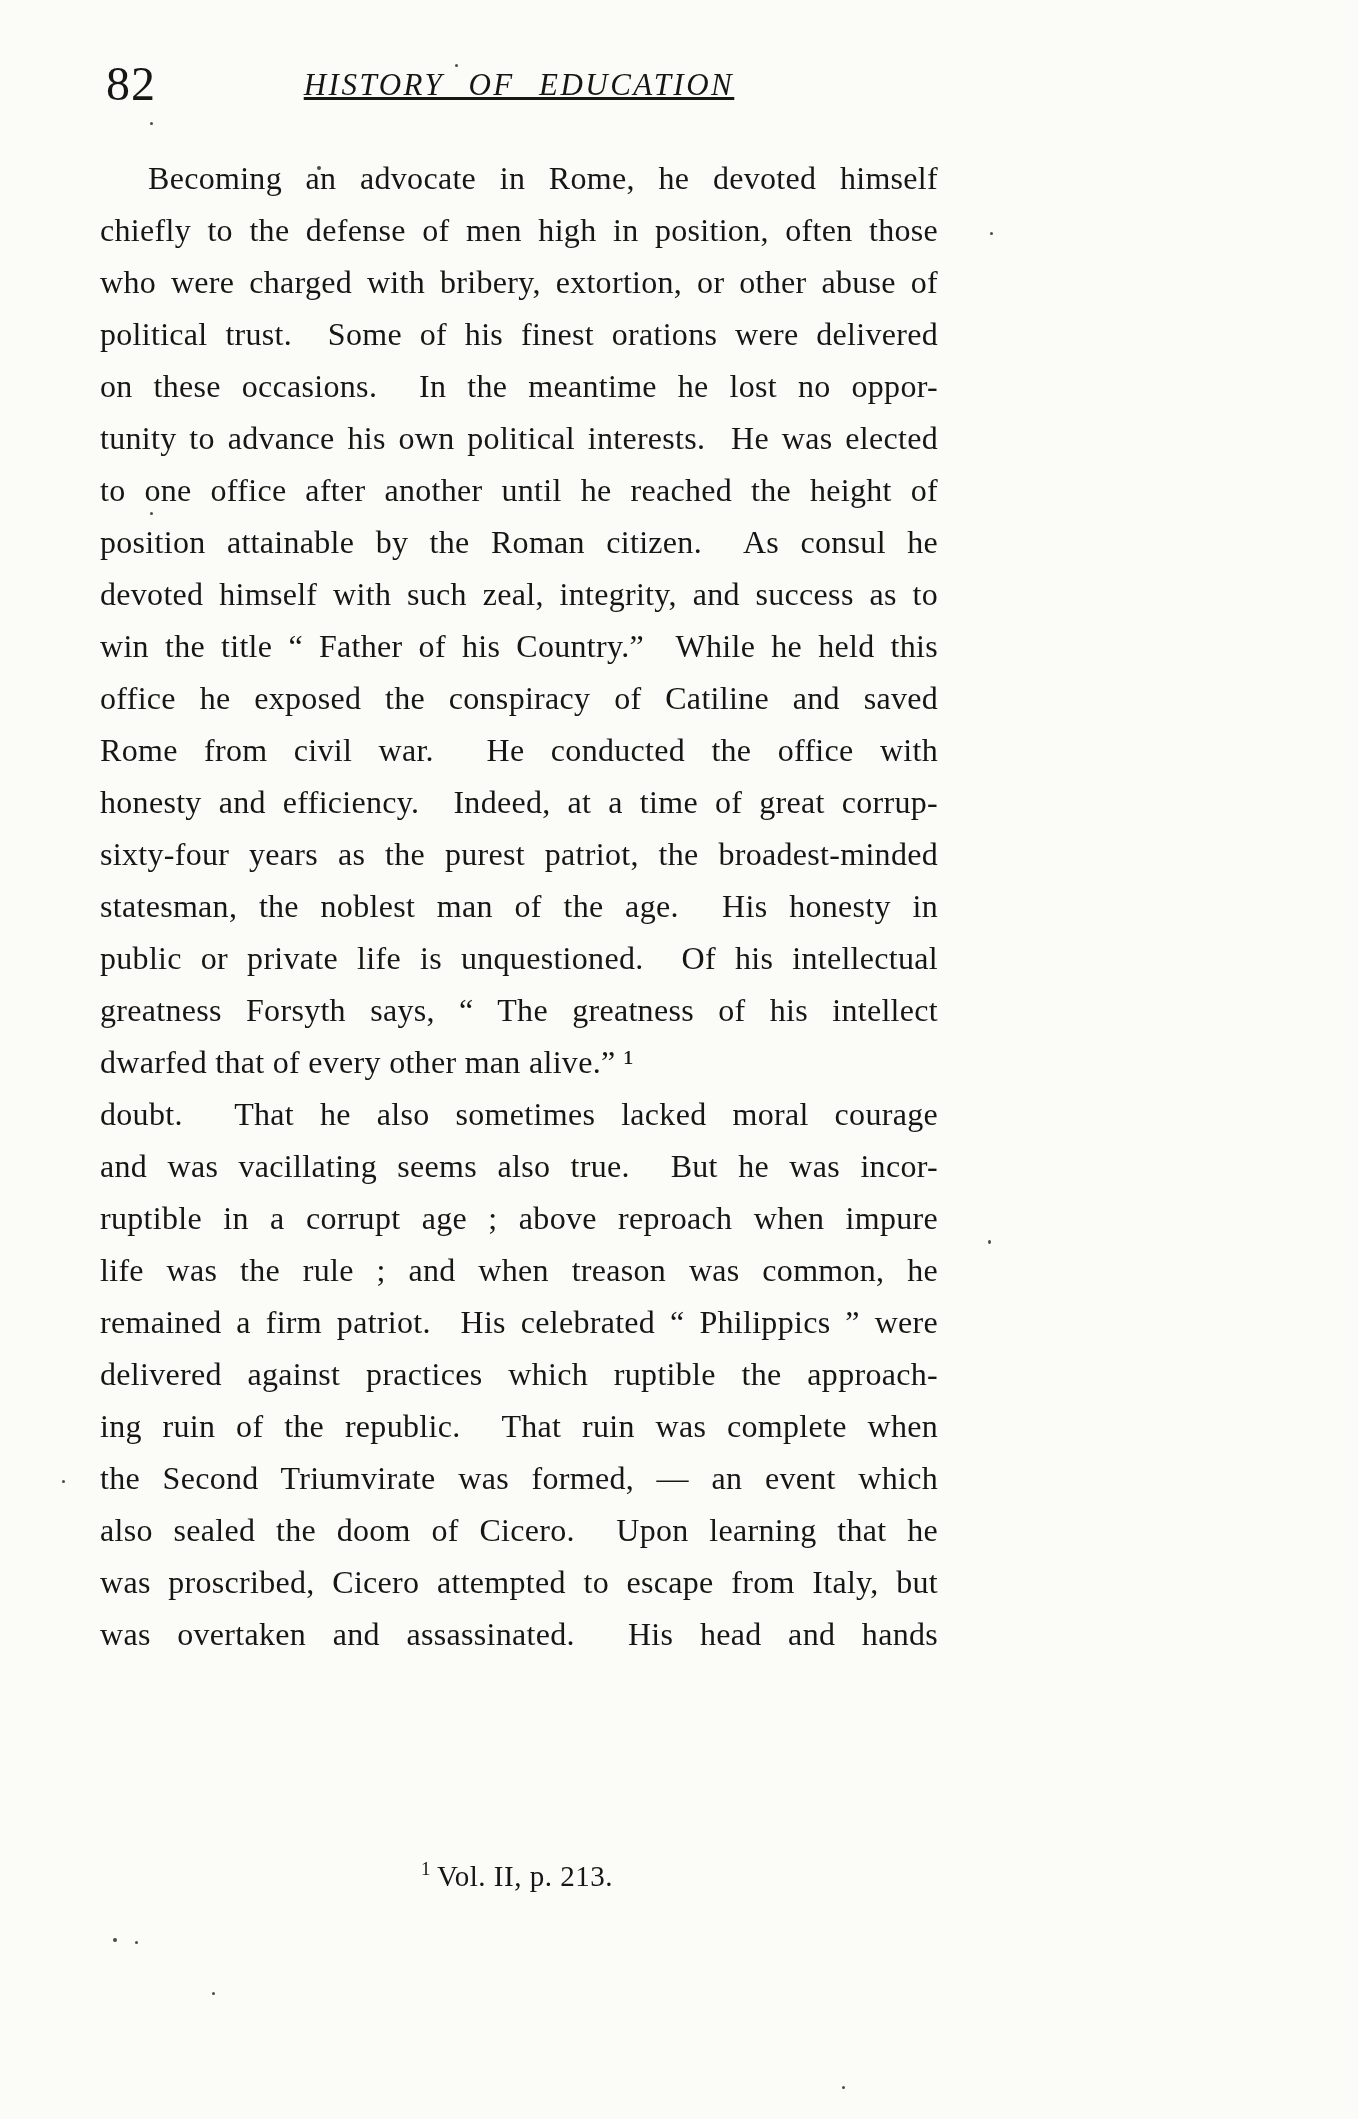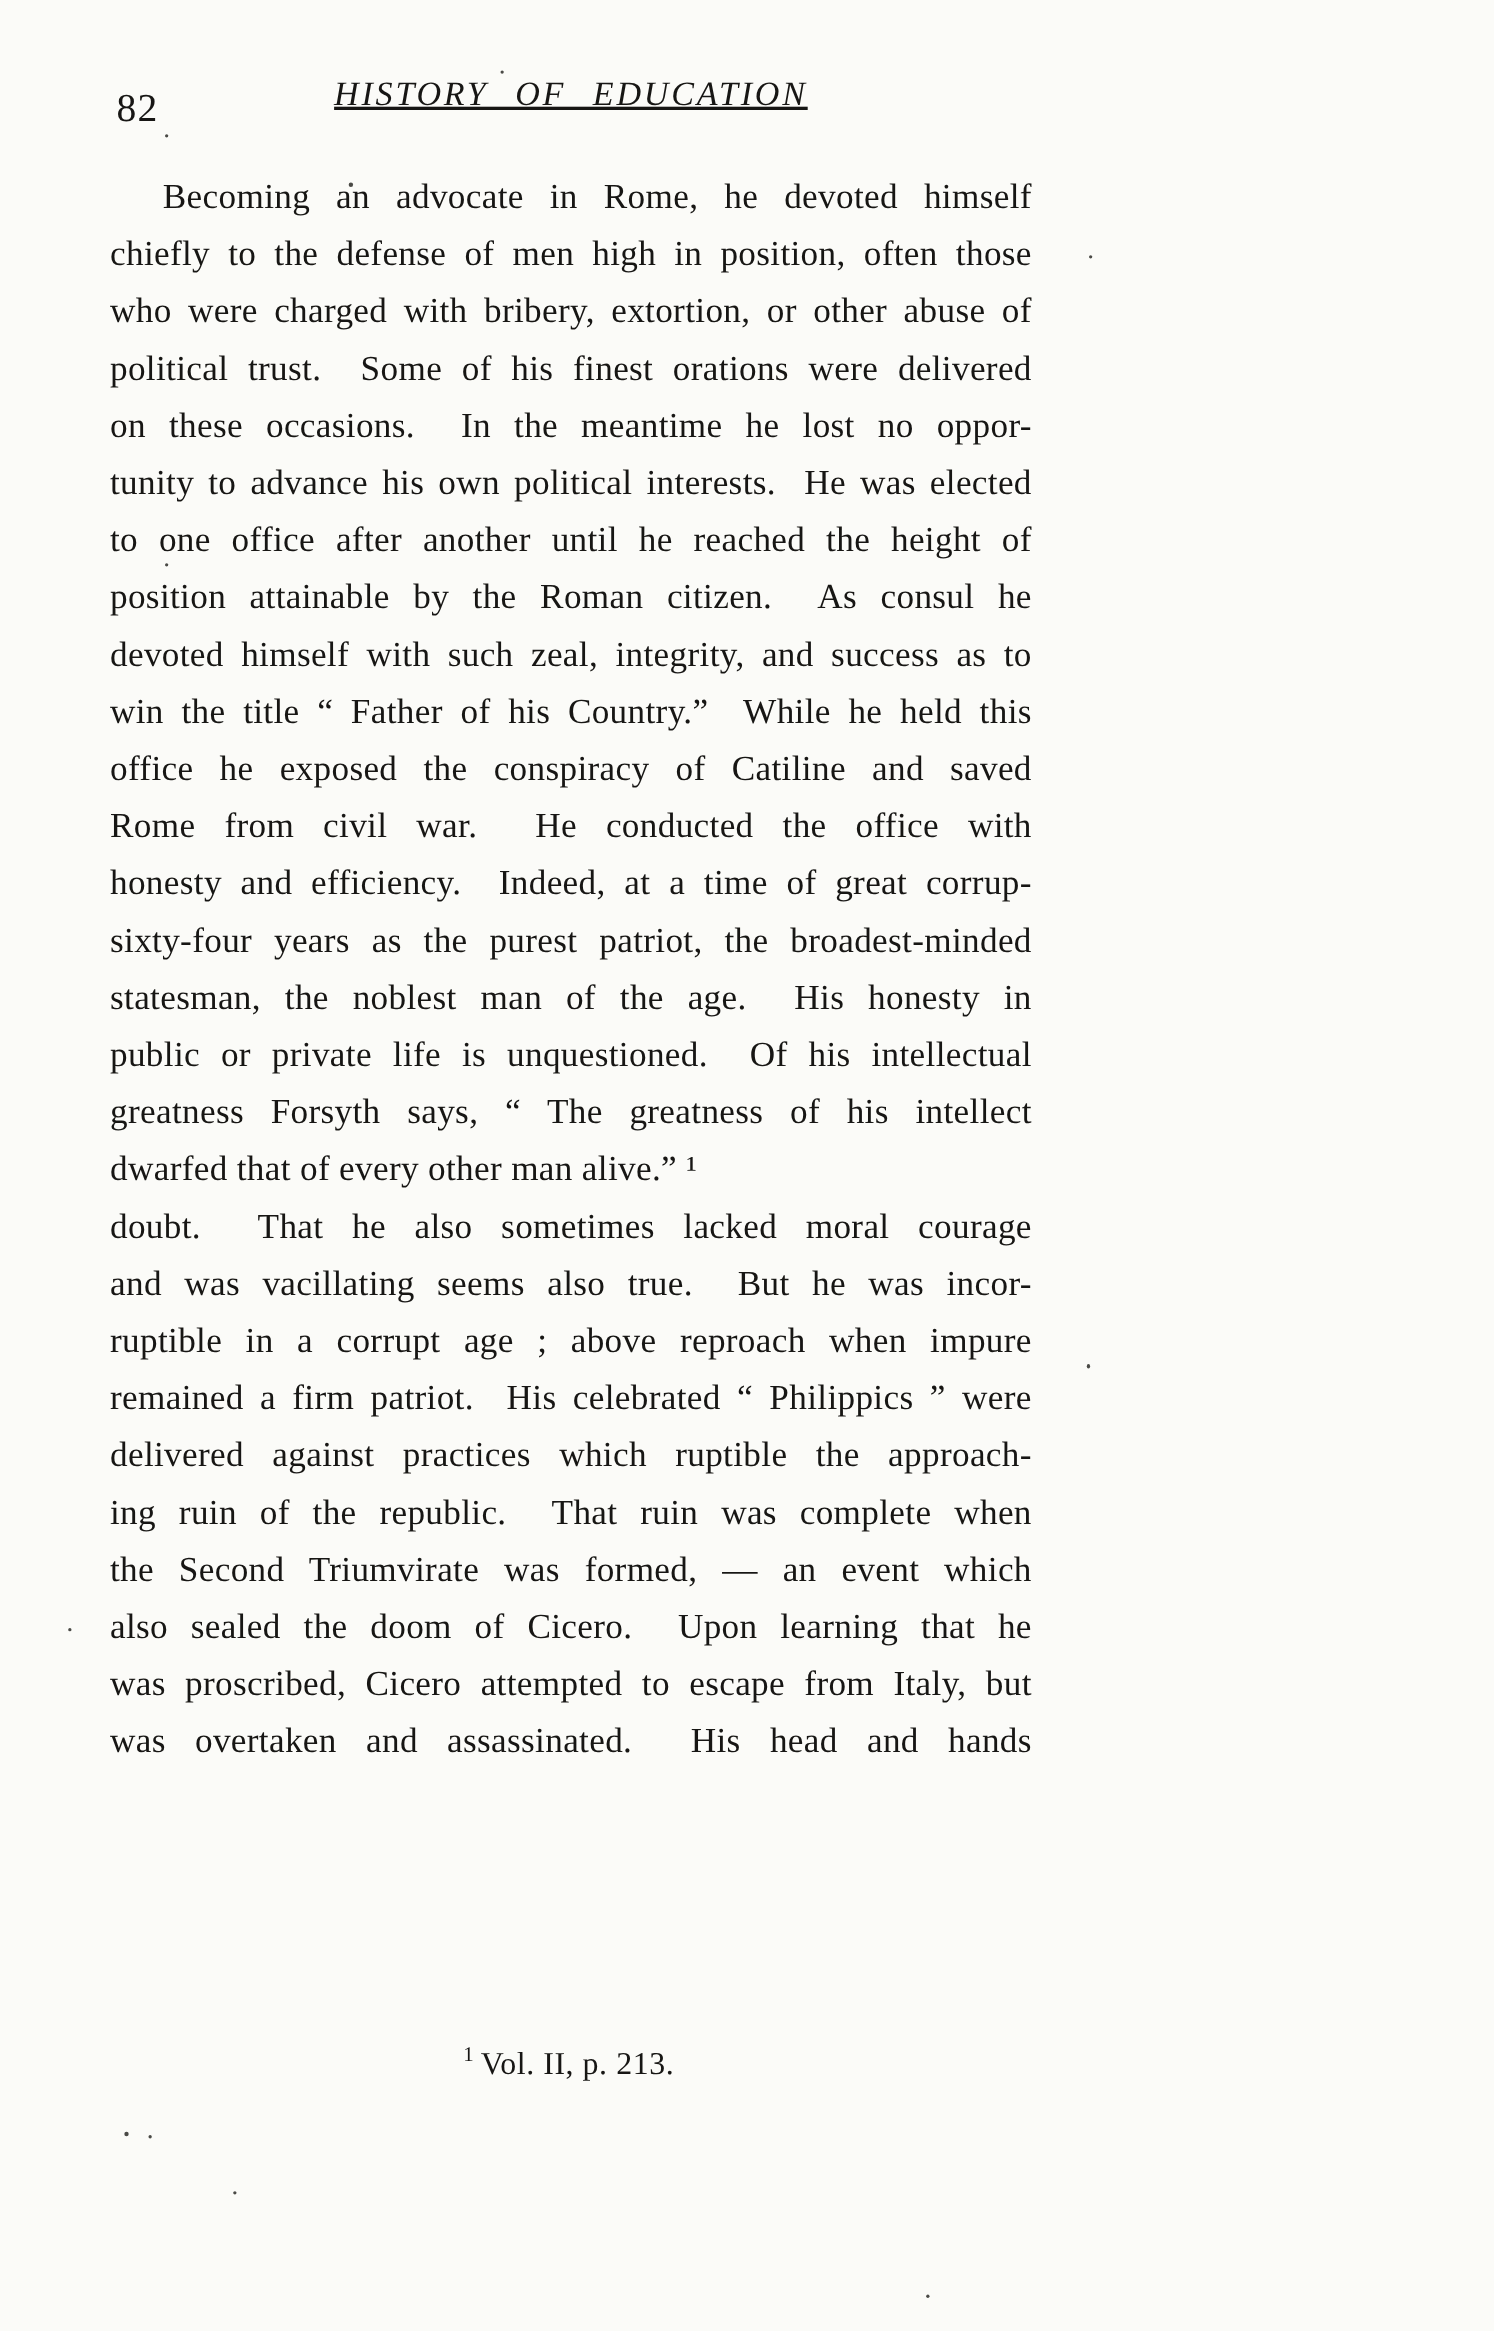--- a/index.html
+++ b/index.html
@@ -18,22 +18,22 @@
   .running-header {
     position: absolute;
     left: 100px;
     top: 60px;
     width: 838px;
     height: 50px;
   }
   .page-number {
     position: absolute;
     left: 6px;
-    top: 14px;
-    font-size: 36px;
+    top: 0;
+    font-size: 48px;
     line-height: 48px;
     letter-spacing: 1px;
   }
   .header-title {
     position: absolute;
     left: 0;
     right: 0;
     top: 2px;
     text-align: center;
     font-style: italic;
@@ -111,20 +111,21 @@
       <div class="line">sixty-four years as the purest patriot, the broadest-minded</div>
       <div class="line">statesman, the noblest man of the age.&nbsp; His honesty in</div>
       <div class="line">public or private life is unquestioned.&nbsp; Of his intellectual</div>
       <div class="line">greatness Forsyth says, “ The greatness of his intellect</div>
       <div class="line flush">dwarfed that of every other man alive.” ¹</div>
     </div>
     <div class="paragraph">
       <div class="line">doubt.&nbsp; That he also sometimes lacked moral courage</div>
       <div class="line">and was vacillating seems also true.&nbsp; But he was incor-</div>
       <div class="line">ruptible in a corrupt age ; above reproach when impure</div>
+      <div class="line">life was the rule ; and when treason was common, he</div>
       <div class="line">remained a firm patriot.&nbsp; His celebrated “ Philippics ” were</div>
       <div class="line">delivered against practices which ruptible the approach-</div>
       <div class="line">ing ruin of the republic.&nbsp; That ruin was complete when</div>
       <div class="line">the Second Triumvirate was formed, — an event which</div>
       <div class="line">also sealed the doom of Cicero.&nbsp; Upon learning that he</div>
       <div class="line">was proscribed, Cicero attempted to escape from Italy, but</div>
       <div class="line">was overtaken and assassinated.&nbsp; His head and hands</div>
     </div>
   </main>
 

